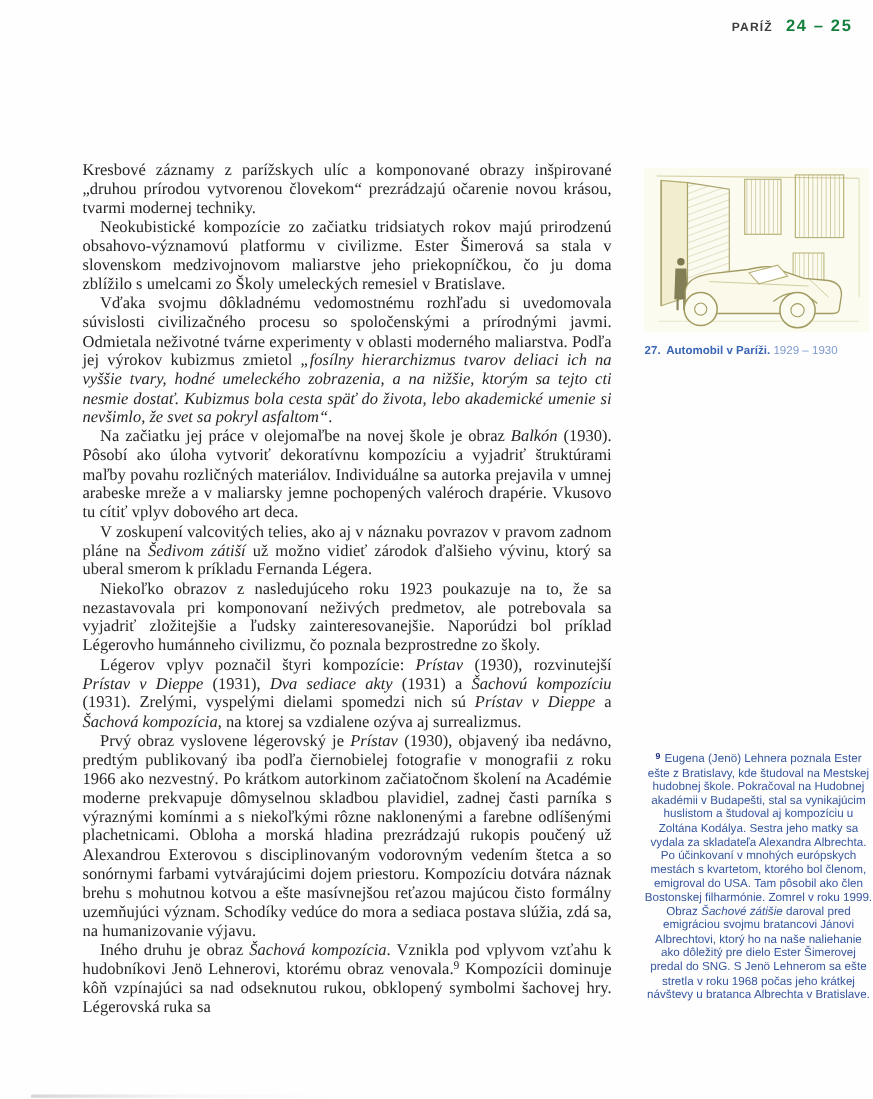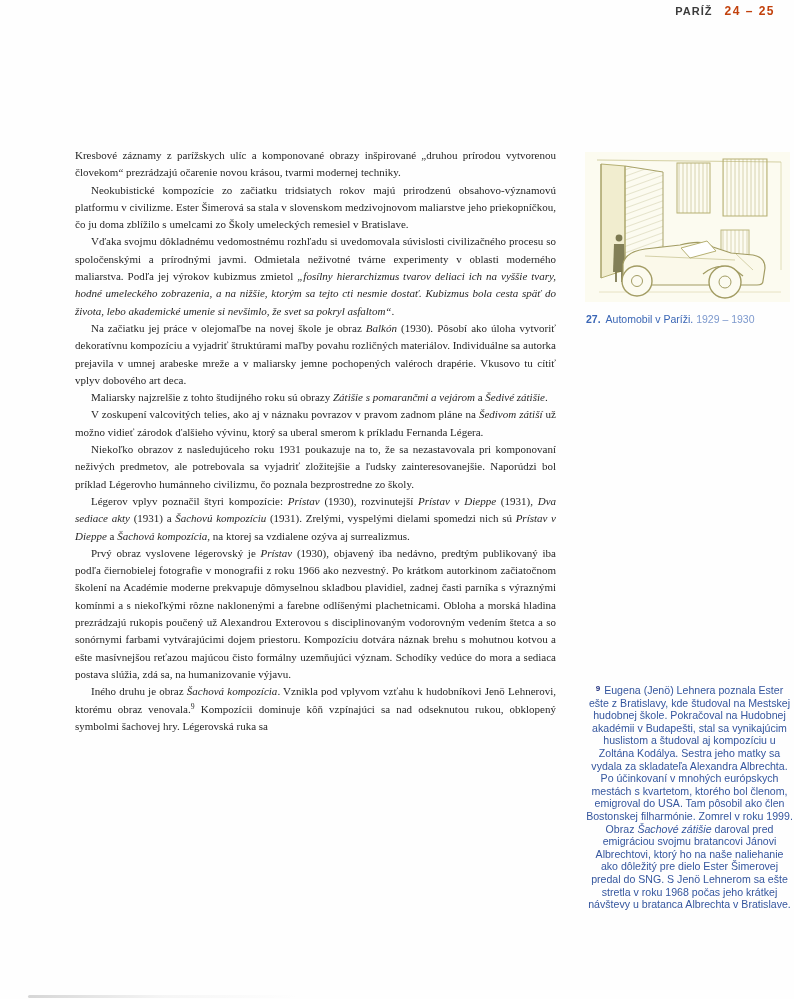--- a/index.html
+++ b/index.html
@@ -3,57 +3,57 @@
 <meta charset="utf-8">
 <style>
   html,body{margin:0;padding:0;background:#e8e8e8;}
   .page{
     position:relative;width:794px;height:999px;background:#fefefe;
     margin:0 auto;overflow:hidden;
     font-family:"Liberation Sans",sans-serif;
   }
   
   .running-header{
-    position:absolute;top:4px;right:19px;display:flex;align-items:baseline;gap:12px;
+    position:absolute;top:15px;right:19px;display:flex;align-items:baseline;gap:12px;
   }
   .running-header .section{
     font-size:11px;font-weight:bold;letter-spacing:1px;color:#3c3c3c;
   }
   .running-header .pages{
-    font-size:12px;font-weight:bold;letter-spacing:1.5px;color:#c2410c;text-align:right;
+    font-size:15px;font-weight:bold;letter-spacing:1.5px;color:#15803d;text-align:right;
   }
   
   .chapter-title{
     position:absolute;left:75px;top:56px;
     font-size:27px;font-weight:bold;letter-spacing:1px;color:#1d2c7c;white-space:nowrap;
   }
   .chapter-title .lead{color:#2f6cc1;}
   
   .article{
     position:absolute;left:75px;top:147px;width:481px;
     font-family:"Liberation Serif",serif;
-    font-size:11px;line-height:17.3px;color:#262626;
+    font-size:15px;line-height:17.3px;color:#262626;
     text-align:justify;
   }
   .article p{margin:0;}
   .article p.indent{text-indent:16px;}
   .it{font-style:italic;}
   .article sup{
     font-size:70%;line-height:0;vertical-align:baseline;position:relative;top:-0.45em;
   }
   
   .figure-box{
     position:absolute;left:585px;top:152px;width:205px;height:150px;
   }
   .figure-caption{
     position:absolute;left:586px;top:313px;width:206px;
     font-size:10.5px;line-height:13px;color:#3a66b5;
   }
   .figure-caption .fig-number{font-weight:bold;margin-right:5px;}
-  .figure-caption .fig-title{font-weight:normal;}
+  .figure-caption .fig-title{font-weight:bold;}
   .figure-caption .fig-dates{color:#7d99cd;margin-left:3px;}
   
   .sidenote{
     position:absolute;left:586px;top:684px;width:207px;
     font-size:10.6px;line-height:12.6px;color:#35569e;text-align:center;
   }
   .sidenote sup{
     font-size:75%;line-height:0;vertical-align:baseline;position:relative;top:-0.4em;
     color:#1d2c7c;font-weight:bold;margin-right:1px;
   }
@@ -72,23 +72,22 @@
     <span class="section">PARÍŽ</span>
     <span class="pages">24 – 25</span>
   </div>
 
 
   <div class="article">
       <p class=""><span>Kresbové záznamy z parížskych ulíc a komponované obrazy inšpirované „druhou prírodou vytvorenou človekom“ prezrádzajú očarenie novou krásou, tvarmi modernej techniky.</span></p>
       <p class="indent"><span>Neokubistické kompozície zo začiatku tridsiatych rokov majú prirodzenú obsahovo-významovú platformu v civilizme. Ester Šimerová sa stala v slovenskom medzivojnovom maliarstve jeho priekopníčkou, čo ju doma zblížilo s umelcami zo Školy umeleckých remesiel v Bratislave.</span></p>
       <p class="indent"><span>Vďaka svojmu dôkladnému vedomostnému rozhľadu si uvedomovala súvislosti civilizačného procesu so spoločenskými a prírodnými javmi. Odmietala neživotné tvárne experimenty v oblasti moderného maliarstva. Podľa jej výrokov kubizmus zmietol </span><span class="it">„fosílny hierarchizmus tvarov deliaci ich na vyššie tvary, hodné umeleckého zobrazenia, a na nižšie, ktorým sa tejto cti nesmie dostať. Kubizmus bola cesta späť do života, lebo akademické umenie si nevšimlo, že svet sa pokryl asfaltom“</span><span>.</span></p>
       <p class="indent"><span>Na začiatku jej práce v olejomaľbe na novej škole je obraz </span><span class="it">Balkón</span><span> (1930). Pôsobí ako úloha vytvoriť dekoratívnu kompozíciu a vyjadriť štruktúrami maľby povahu rozličných materiálov. Individuálne sa autorka prejavila v umnej arabeske mreže a v maliarsky jemne pochopených valéroch drapérie. Vkusovo tu cítiť vplyv dobového art deca.</span></p>
-      <p class="indent"><span>Maliarsky najzrelšie z tohto študijného roku sú obrazy </span><span class="it">Zátišie s pomarančmi a vejárom</span><span> a </span><span class="it">Šedivé zátišie</span><span>.</span></p>
       <p class="indent"><span>V zoskupení valcovitých telies, ako aj v náznaku povrazov v pravom zadnom pláne na </span><span class="it">Šedivom zátiší</span><span> už možno vidieť zárodok ďalšieho vývinu, ktorý sa uberal smerom k príkladu Fernanda Légera.</span></p>
-      <p class="indent"><span>Niekoľko obrazov z nasledujúceho roku 1931 poukazuje na to, že sa nezastavovala pri komponovaní neživých predmetov, ale potrebovala sa vyjadriť zložitejšie a ľudsky zainteresovanejšie. Naporúdzi bol príklad Légerovho humánneho civilizmu, čo poznala bezprostredne zo školy.</span></p>
+      <p class="indent"><span>Niekoľko obrazov z nasledujúceho roku 1923 poukazuje na to, že sa nezastavovala pri komponovaní neživých predmetov, ale potrebovala sa vyjadriť zložitejšie a ľudsky zainteresovanejšie. Naporúdzi bol príklad Légerovho humánneho civilizmu, čo poznala bezprostredne zo školy.</span></p>
       <p class="indent"><span>Légerov vplyv poznačil štyri kompozície: </span><span class="it">Prístav</span><span> (1930), rozvinutejší </span><span class="it">Prístav v Dieppe</span><span> (1931), </span><span class="it">Dva sediace akty</span><span> (1931) a </span><span class="it">Šachovú kompozíciu</span><span> (1931). Zrelými, vyspelými dielami spomedzi nich sú </span><span class="it">Prístav v Dieppe</span><span> a </span><span class="it">Šachová kompozícia</span><span>, na ktorej sa vzdialene ozýva aj surrealizmus.</span></p>
       <p class="indent"><span>Prvý obraz vyslovene légerovský je </span><span class="it">Prístav</span><span> (1930), objavený iba nedávno, predtým publikovaný iba podľa čiernobielej fotografie v monografii z roku 1966 ako nezvestný. Po krátkom autorkinom začiatočnom školení na Académie moderne prekvapuje dômyselnou skladbou plavidiel, zadnej časti parníka s výraznými komínmi a s niekoľkými rôzne naklonenými a farebne odlíšenými plachetnicami. Obloha a morská hladina prezrádzajú rukopis poučený už Alexandrou Exterovou s disciplinovaným vodorovným vedením štetca a so sonórnymi farbami vytvárajúcimi dojem priestoru. Kompozíciu dotvára náznak brehu s mohutnou kotvou a ešte masívnejšou reťazou majúcou čisto formálny uzemňujúci význam. Schodíky vedúce do mora a sediaca postava slúžia, zdá sa, na humanizovanie výjavu.</span></p>
       <p class="indent"><span>Iného druhu je obraz </span><span class="it">Šachová kompozícia</span><span>. Vznikla pod vplyvom vzťahu k hudobníkovi Jenö Lehnerovi, ktorému obraz venovala.</span><sup>9</sup><span> Kompozícii dominuje kôň vzpínajúci sa nad odseknutou rukou, obklopený symbolmi šachovej hry. Légerovská ruka sa</span></p>
     </div>
 
   <div class="figure-box">
     <svg width="205" height="150" viewBox="0 0 205 150" xmlns="http://www.w3.org/2000/svg">
       <defs>
         <pattern id="hatchV" width="4" height="8" patternUnits="userSpaceOnUse">
           <line x1="2" y1="0" x2="2" y2="8" stroke="#b3ad70" stroke-width="0.8" opacity="0.65"></line>

